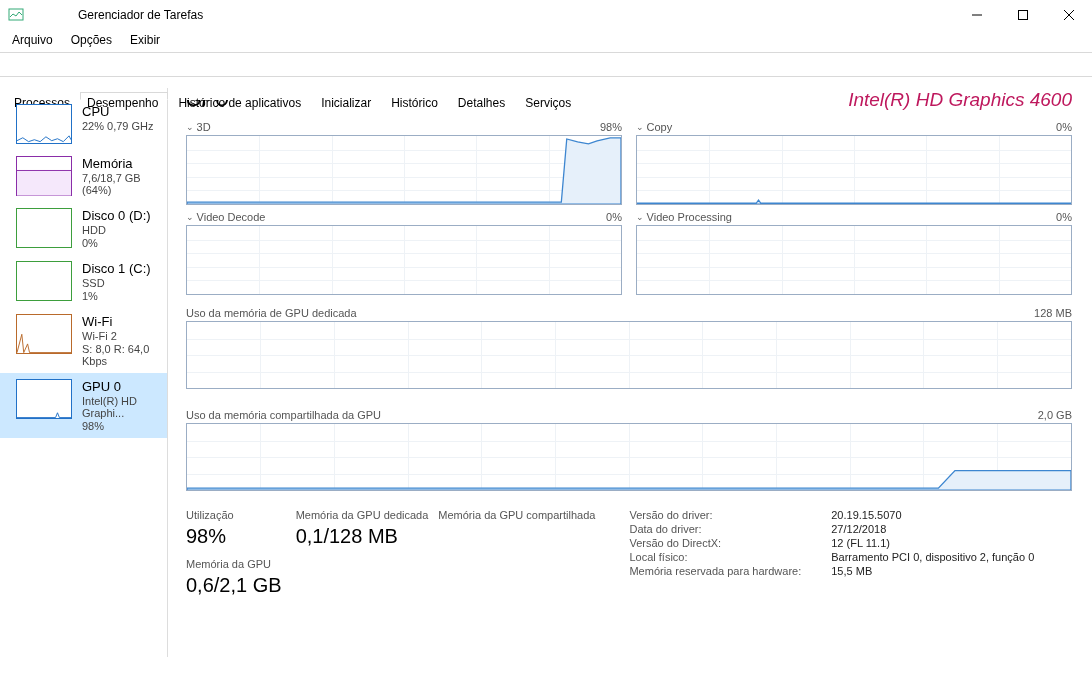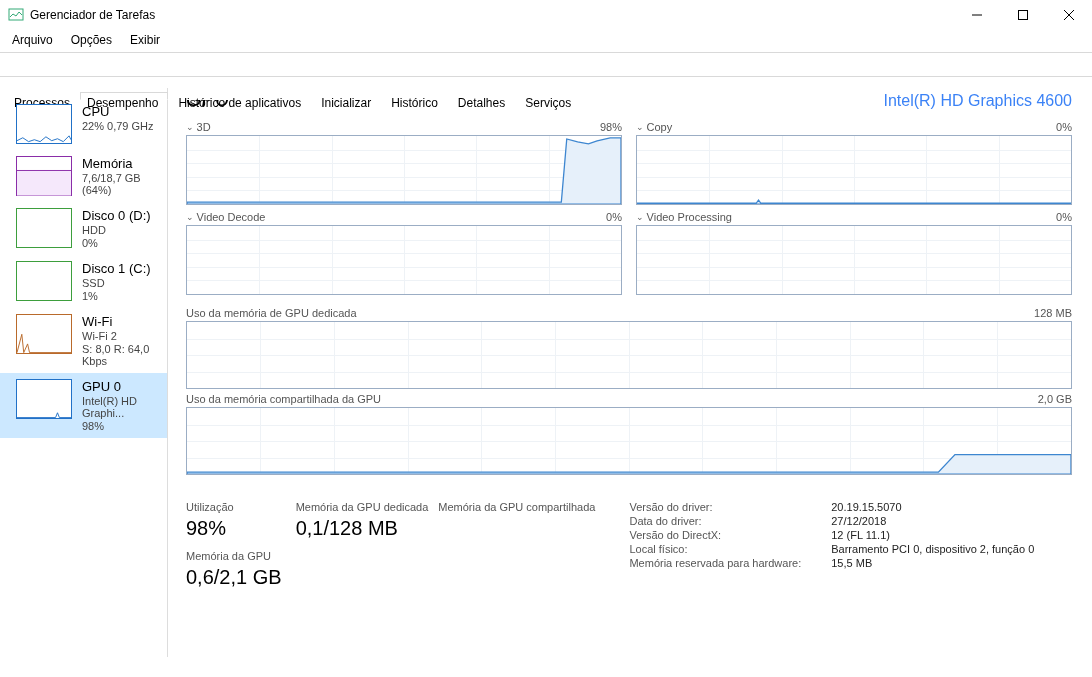--- a/index.html
+++ b/index.html
@@ -23,21 +23,21 @@
     background: #fff;
   }
   .titlebar .app-icon {
     width: 16px;
     height: 16px;
     margin-right: 6px;
     display: flex;
     align-items: center;
     justify-content: center;
   }
-  .titlebar .title-text { font-size: 12px; }
+  .titlebar .title-text { font-size: 12px; margin-left: 48px; }
   .titlebar .spacer { flex: 1; }
   .winbtn {
     width: 46px;
     height: 30px;
     display: flex;
     align-items: center;
     justify-content: center;
     font-family: "Segoe UI", sans-serif;
     font-size: 10px;
   }
@@ -128,21 +128,21 @@
     flex-direction: column;
     overflow: hidden;
   }
   .main-header {
     display: flex;
     justify-content: space-between;
     align-items: baseline;
     margin-bottom: 10px;
   }
   .main-header .h1 { font-size: 20px; font-weight: 400; font-style: italic; }
-  .main-header .sub { font-size: 16px; color: #3b82f6; }
+  .main-header .sub { font-size: 19px; color: #be185d; font-style: italic; }
   .graphs-grid {
     display: grid;
     grid-template-columns: 1fr 1fr;
     gap: 6px 14px;
     margin-bottom: 6px;
   }
   .graph-block { display: flex; flex-direction: column; }
   .graph-head {
     display: flex;
     justify-content: space-between;
@@ -162,21 +162,21 @@
   .graph-box .gridlines {
     position: absolute; inset: 0;
   }
   .gl-h { position:absolute; left:0; right:0; border-top:1px solid #eef2f6; }
   .gl-v { position:absolute; top:0; bottom:0; border-left:1px solid #eef2f6; }
   .graphs-wide { margin-top: 6px; }
   .graphs-wide .graph-box { height: 68px; }
   
   .stats {
     display: flex;
-    margin-top: 26px;
+    margin-top: 18px;
     gap: 14px;
     font-size: 12px;
   }
   .stat-col { display: flex; flex-direction: column; gap: 4px; }
   .stat-col .label { color: #555; font-size: 11px; }
   .stat-col .value { font-size: 20px; }
   .details-col {
     display: grid;
     grid-template-columns: auto auto;
     column-gap: 30px;
@@ -438,21 +438,21 @@
             <div class="gl-v" style="left:50%"></div>
             <div class="gl-v" style="left:58.3%"></div>
             <div class="gl-v" style="left:66.6%"></div>
             <div class="gl-v" style="left:75%"></div>
             <div class="gl-v" style="left:83.3%"></div>
             <div class="gl-v" style="left:91.6%"></div>
         </div>
       </div>
     </div>
 
-    <div class="graphs-wide graph-block" style="margin-top:4px">
+    <div class="graphs-wide graph-block" style="margin-top:20px">
       <div class="graph-head">
         <div class="left">
             <span>Uso da memória compartilhada da GPU</span>
           </div>
         <span>2,0 GB</span>
       </div>
       <div class="graph-box">
         <div class="gridlines">
           <div class="gl-h" style="top:25%"></div>
             <div class="gl-h" style="top:50%"></div>

